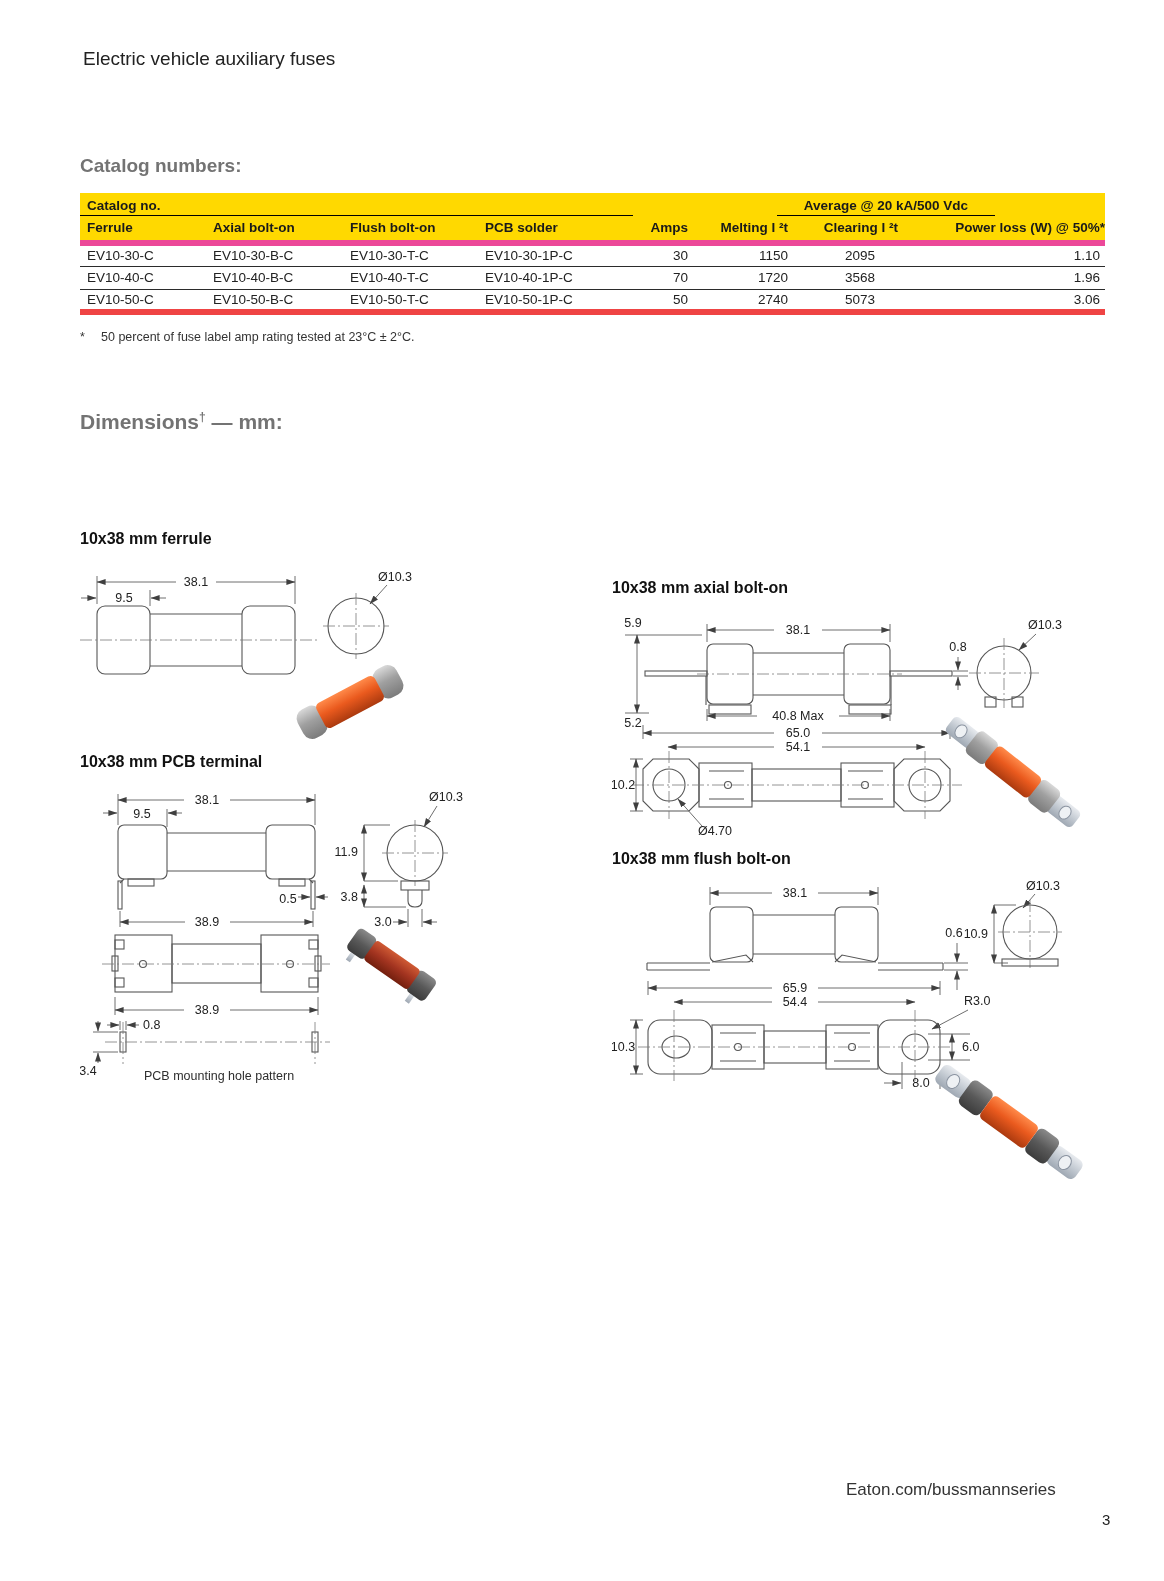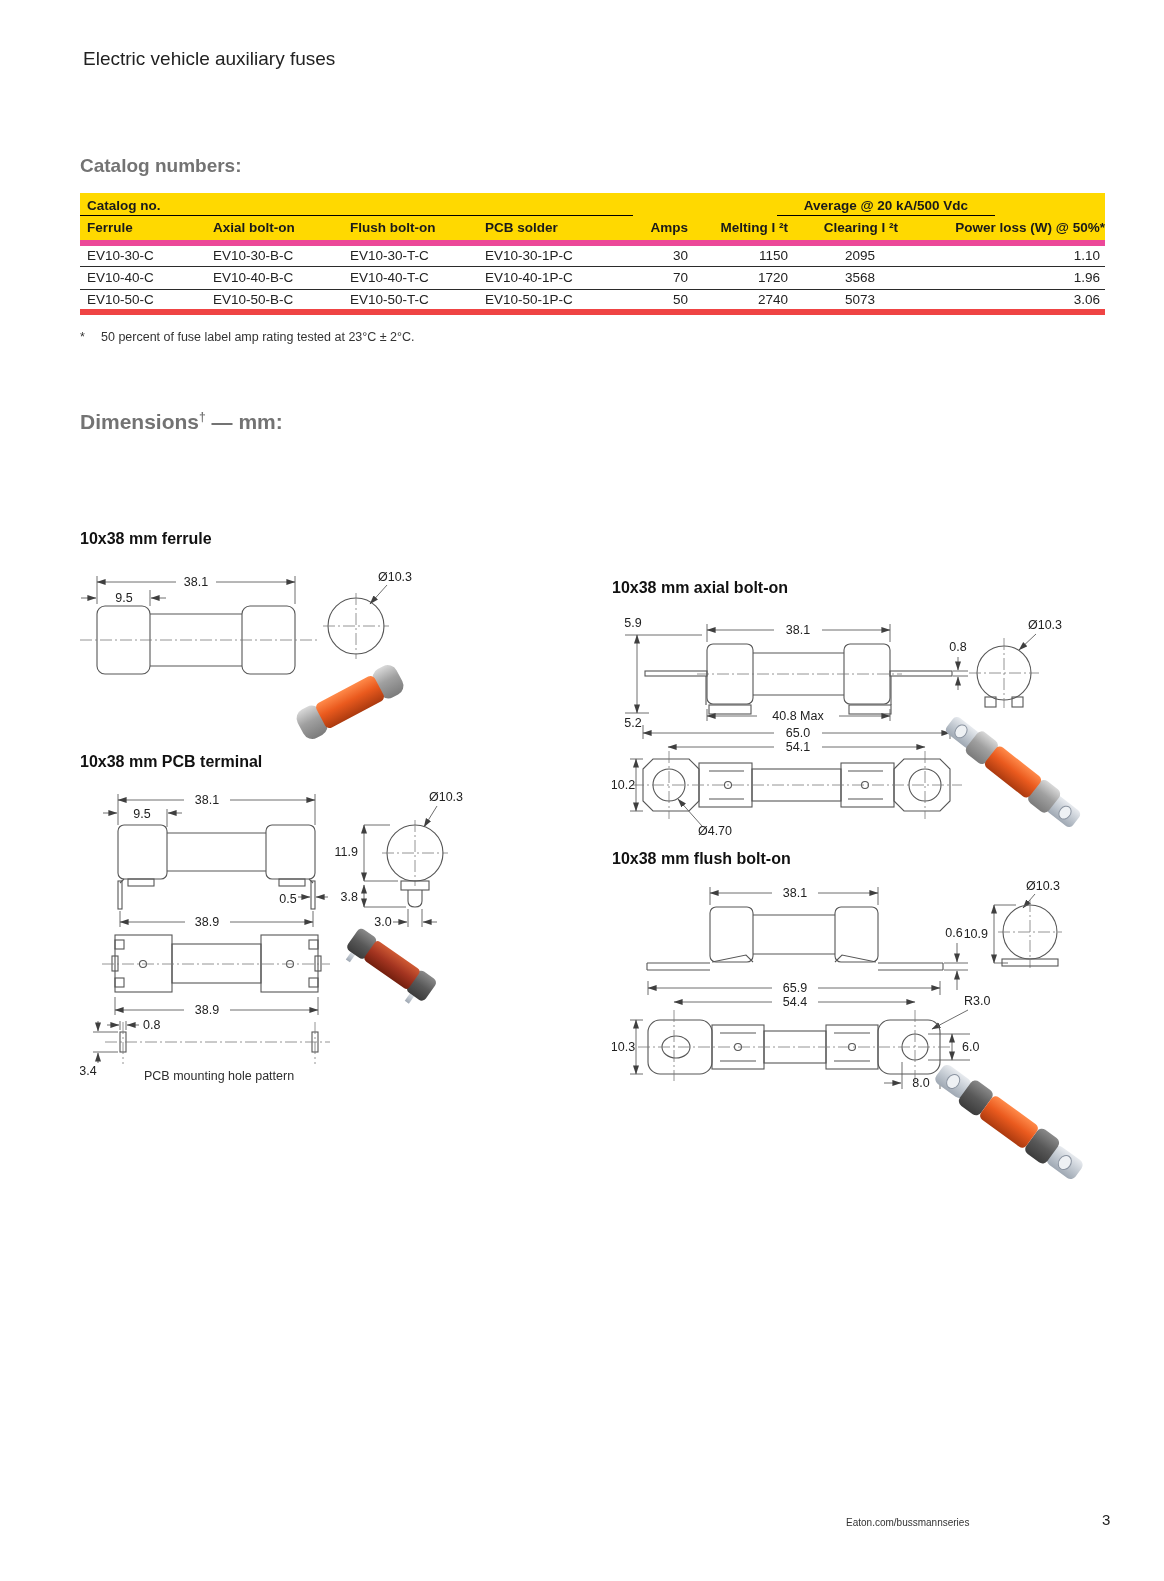--- a/index.html
+++ b/index.html
@@ -35,21 +35,21 @@
   .dsec { position:absolute; }
   .dsec h3 { font-size:16px; font-weight:700; color:#111; }
   .dsec svg { position:absolute; left:0; }
 
   .ln   { stroke:#575757; stroke-width:1.1; fill:none; }
   .thin { stroke:#5e5e5e; stroke-width:0.9; fill:none; }
   .cl   { stroke:#7a7a7a; stroke-width:0.8; fill:none; stroke-dasharray:12 3 2 3; }
   text.dim { font-family:"Liberation Sans", sans-serif; font-size:12.5px; fill:#222; }
   text.cap { font-family:"Liberation Sans", sans-serif; font-size:12.5px; fill:#2e2e2e; }
 
-  .footer-url { position:absolute; left:846px; top:1517px; font-size:10px; color:#333; text-decoration:none; }
+  .footer-url { position:absolute; left:846px; top:1480px; font-size:17px; color:#333; text-decoration:none; }
   .page-num { position:absolute; left:1102px; top:1511px; font-size:15px; color:#222; }
 </style>
 </head>
 <body>
 
 <svg width="0" height="0" style="position:absolute" aria-hidden="true">
   <defs>
     <marker id="ar" markerWidth="10" markerHeight="7" refX="8.6" refY="3" orient="auto-start-reverse" markerUnits="userSpaceOnUse">
       <path d="M0,0 L9,3 L0,6 Z" fill="#3f3f3f"></path>
     </marker>

